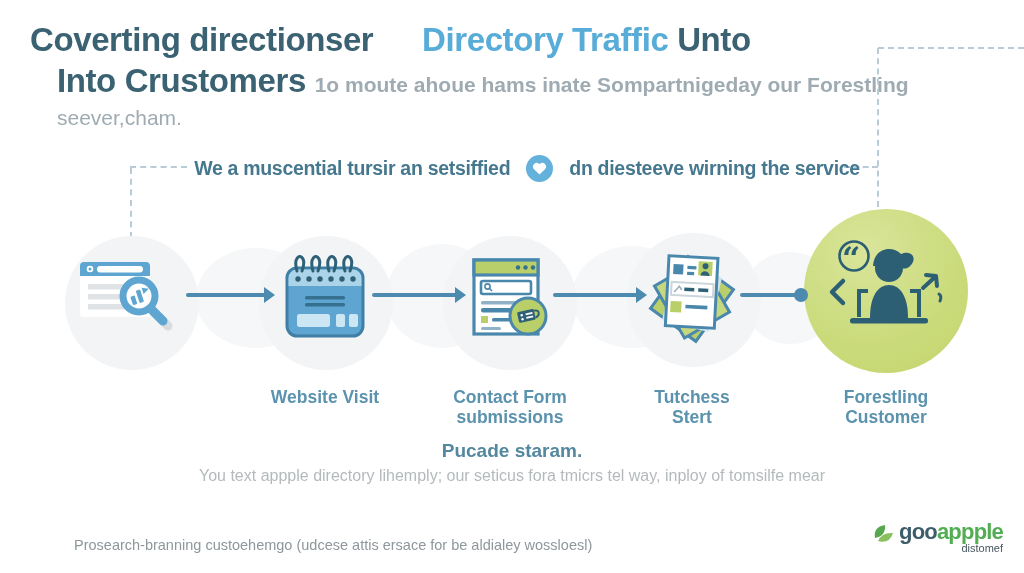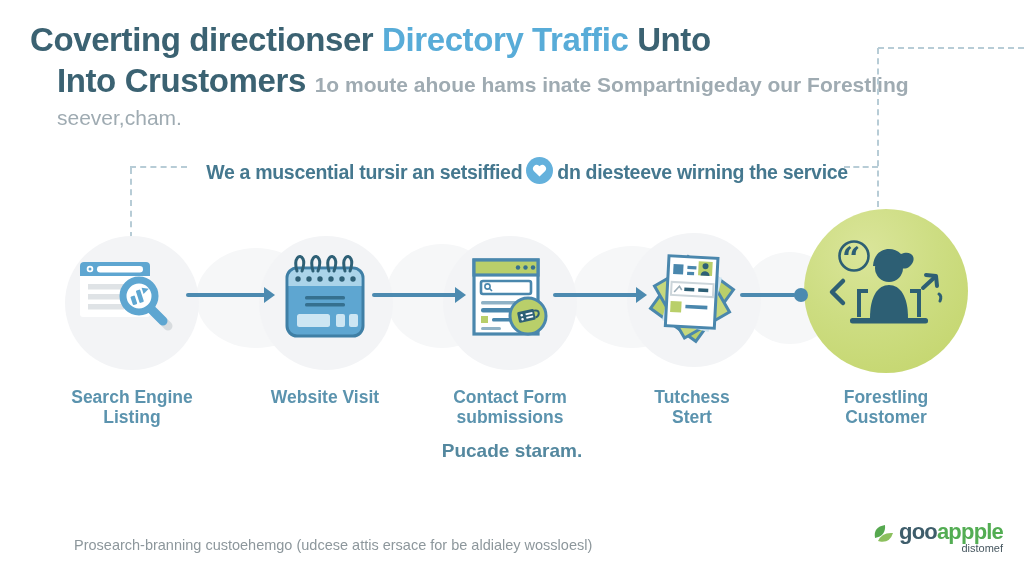--- a/index.html
+++ b/index.html
@@ -2,28 +2,28 @@
 <html><head>
 <meta charset="utf-8">
 <style>
   html,body{margin:0;padding:0;background:#fff;}
   #canvas{position:relative;width:1024px;height:573px;background:#ffffff;
           font-family:"Liberation Sans",sans-serif;overflow:hidden;}
 
   
   .title-block{position:absolute;left:30px;top:20px;line-height:1.24;}
   .title-line{font-weight:bold;font-size:33px;letter-spacing:-0.4px;color:#3b6272;white-space:nowrap;}
-  .title-line .hl{color:#58acd8;}
+  .title-line .hl{color:#58acd8;margin-left:40px;}
   .title-line2{margin-left:27px;}
   .subtitle-inline{font-weight:bold;font-size:21px;color:#9fabb2;letter-spacing:0;}
   .subtitle-line{margin-left:27px;font-size:21px;color:#9fabb2;margin-top:3px;}
 
   
   .banner{position:absolute;left:150px;right:120px;top:152px;height:32px;display:flex;
-          align-items:flex-end;justify-content:center;gap:4px;}
+          align-items:center;justify-content:center;gap:16px;}
   .banner-text{font-size:19.5px;font-weight:bold;color:#45788f;letter-spacing:-0.3px;white-space:nowrap;}
   .heart-badge{width:27px;height:27px;flex:0 0 27px;}
 
   
   .dash{position:absolute;}
   .dash-h{border-top:2px dashed #b7ccd6;}
   .dash-v{border-left:2px dashed #b7ccd6;}
   #dash-banner-left{left:130px;top:166px;width:57px;}
   #dash-banner-right{left:844px;top:166px;width:34px;}
   #dash-left-v{left:130px;top:168px;height:70px;}
@@ -230,42 +230,39 @@
       <path d="M48 61 h-9 v26" fill="none" stroke="#2d5f74" stroke-width="4"></path>
       <path d="M90 61 h9 v26" fill="none" stroke="#2d5f74" stroke-width="4"></path>
       <rect x="30" y="88" width="78" height="5.5" rx="2.5" fill="#2d5f74"></rect>
       <path d="M23 51 l-11 11 11 11" fill="none" stroke="#2d5f74" stroke-width="4.5" stroke-linecap="round" stroke-linejoin="round"></path>
       <path d="M103 58 L115 47" fill="none" stroke="#2d5f74" stroke-width="4" stroke-linecap="round"></path>
       <path d="M106 45 l10 1 1 10" fill="none" stroke="#2d5f74" stroke-width="4" stroke-linecap="round" stroke-linejoin="round"></path>
       <path d="M119 64 q3 2 1 7" fill="none" stroke="#2d5f74" stroke-width="3" stroke-linecap="round"></path>
     </svg>
   </div>
 
-  <div class="step-label" id="label-1">
-    <div>Search Engine</div>
-    <div>Listing</div>
-  </div>
   <div class="step-label" id="label-2">
     <div>Website Visit</div>
   </div>
   <div class="step-label" id="label-4">
     <div>Tutchess</div>
     <div>Stert</div>
   </div>
   <div class="step-label" id="label-3">
     <div>Contact Form</div>
     <div>submissions</div>
   </div>
   <div class="step-label" id="label-5">
     <div>Forestling</div>
     <div>Customer</div>
   </div>
 
   <div class="bottom-head">Pucade staram.</div>
   <div class="bottom-para">
+    <div>You text appple directory lihemply; our seticus fora tmicrs tel way, inploy of tomsilfe mear</div>
   </div>
 
   <div class="footer-note">Prosearch-branning custoehemgo (udcese attis ersace for be aldialey wossloesl)</div>
 
   <div class="logo">
     <span>
       <svg width="24" height="28" viewBox="0 0 24 28">
         <path d="M3 18 Q1 7 13 5 Q14 16 3 18 Z" fill="#56a84f"></path>
         <path d="M6 21 Q10 12 21 13 Q18 23 8 21.5 Z" fill="#8cc05e"></path>
       </svg>

